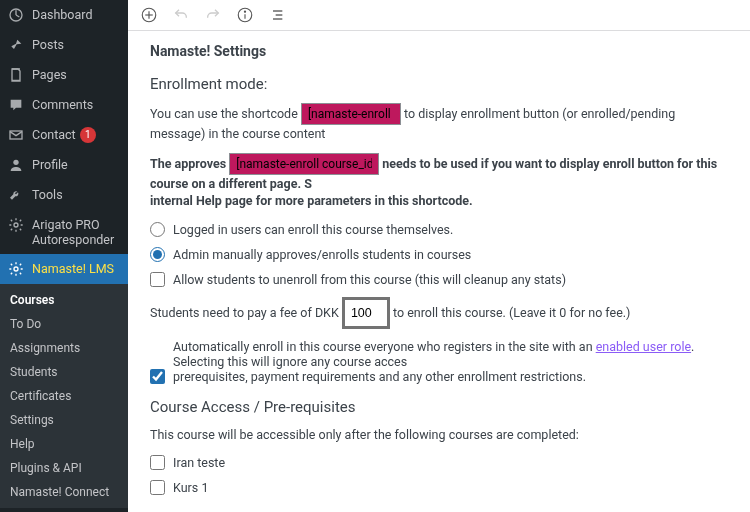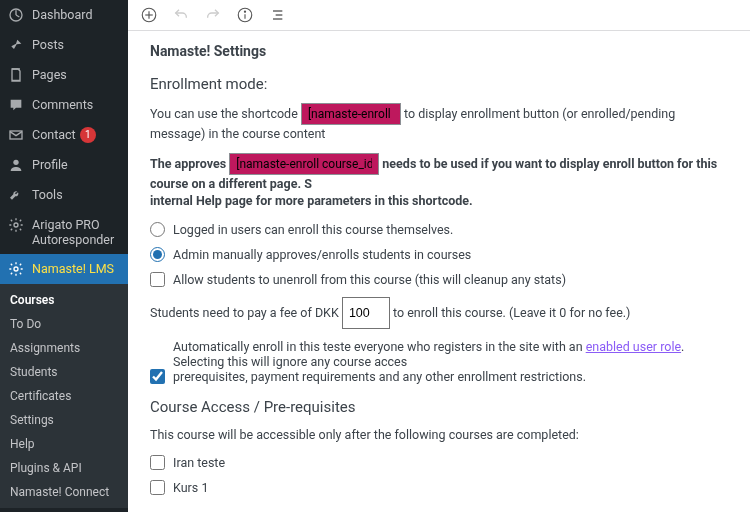--- a/index.html
+++ b/index.html
@@ -18,21 +18,21 @@
 .main{flex:1;background:#fff;overflow:hidden}
 .toolbar{display:flex;align-items:center;padding:6px 12px;border-bottom:1px solid #dcdcde;gap:14px;color:#555}
 .toolbar .tb-btn{width:18px;height:18px;display:flex;align-items:center;justify-content:center;color:#555}
 .content{padding:12px 22px;font-size:12.5px;color:#3c434a;overflow:hidden}
 h2{font-size:14px;font-weight:700;margin:0 0 16px}
 h3{font-size:15px;font-weight:400;margin:14px 0 10px}
 .sc-input{border:1px solid #8c8f94;background:#be185d;padding:2px 6px;font-size:12px;font-family:inherit;height:22px}
 .row{margin:10px 0;line-height:1.4}
 .radio-row,.chk-row{display:flex;align-items:flex-end;gap:8px;margin:8px 0}
 input[type=radio],input[type=checkbox]{margin:2px 0 0;width:15px;height:15px;flex:none;accent-color:#2271b1}
-input[type=text].num{border:1px solid #737373;padding:2px 6px;width:48px;height:32px;font-size:12.5px}
+input[type=text].num{border:3px solid #737373;padding:2px 6px;width:48px;height:32px;font-size:12.5px}
 a.link{color:#8b5cf6;text-decoration:underline}
 svg{display:block}
 </style>
 </head>
 <body>
 
 <div class="wrap">
   <div class="sidebar" id="sb">
       <div class="sb-item">
         <span class="ico">
@@ -194,21 +194,21 @@
 
       <div class="row">
         <span>Students need to pay a fee of DKK</span>
         <input type="text" class="num" value="100" style="">
         <span>to enroll this course. (Leave it 0 for no fee.)</span>
       </div>
 
       <label class="chk-row">
         <input type="checkbox" checked="" style="">
         <span>
-          <span>Automatically enroll in this teste everyone who registers in the site with an </span><a href="#" class="link">enabled user role</a><span>. Selecting this will ignore any course acces</span><br>
+          <span>Automatically enroll in this course everyone who registers in the site with an </span><a href="#" class="link">enabled user role</a><span>. Selecting this will ignore any course acces</span><br>
           <span>prerequisites, payment requirements and any other enrollment restrictions.</span>
         </span>
       </label>
 
       <h3>Course Access / Pre-requisites</h3>
       <div class="row">This course will be accessible only after the following courses are completed:</div>
       <label class="chk-row">
         <input type="checkbox" style="">
         <span>Iran teste</span>
       </label>

